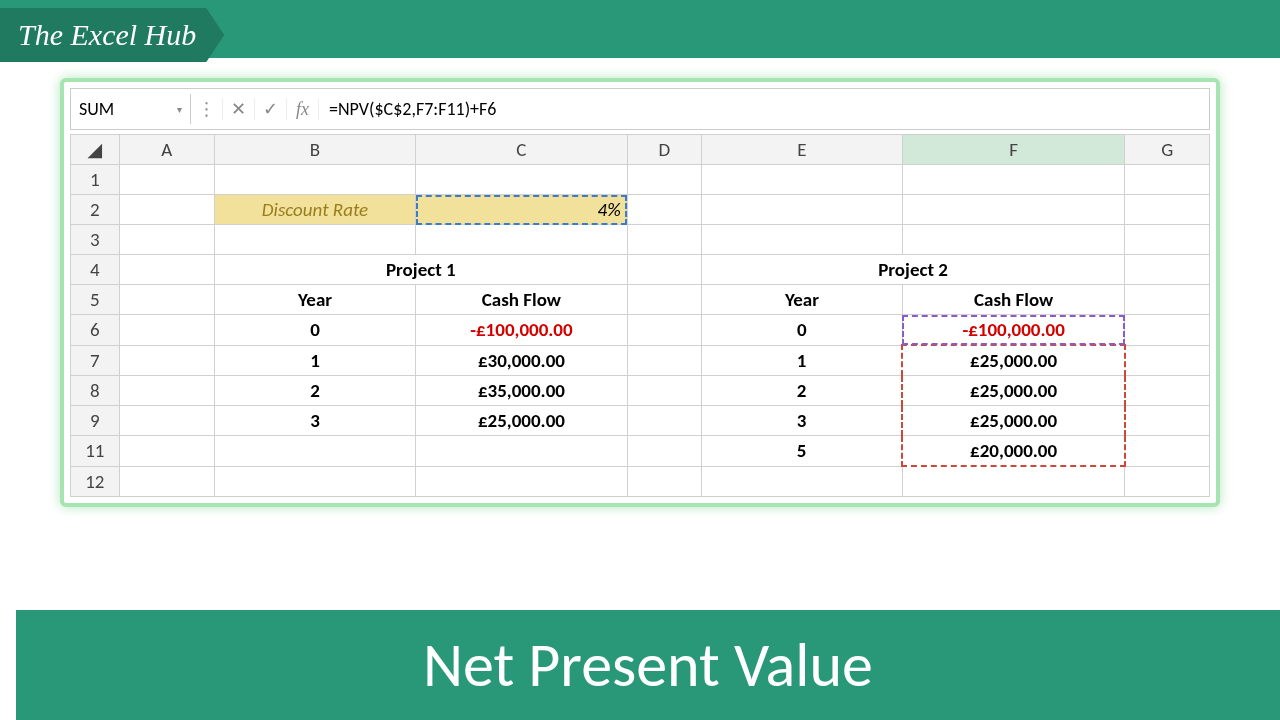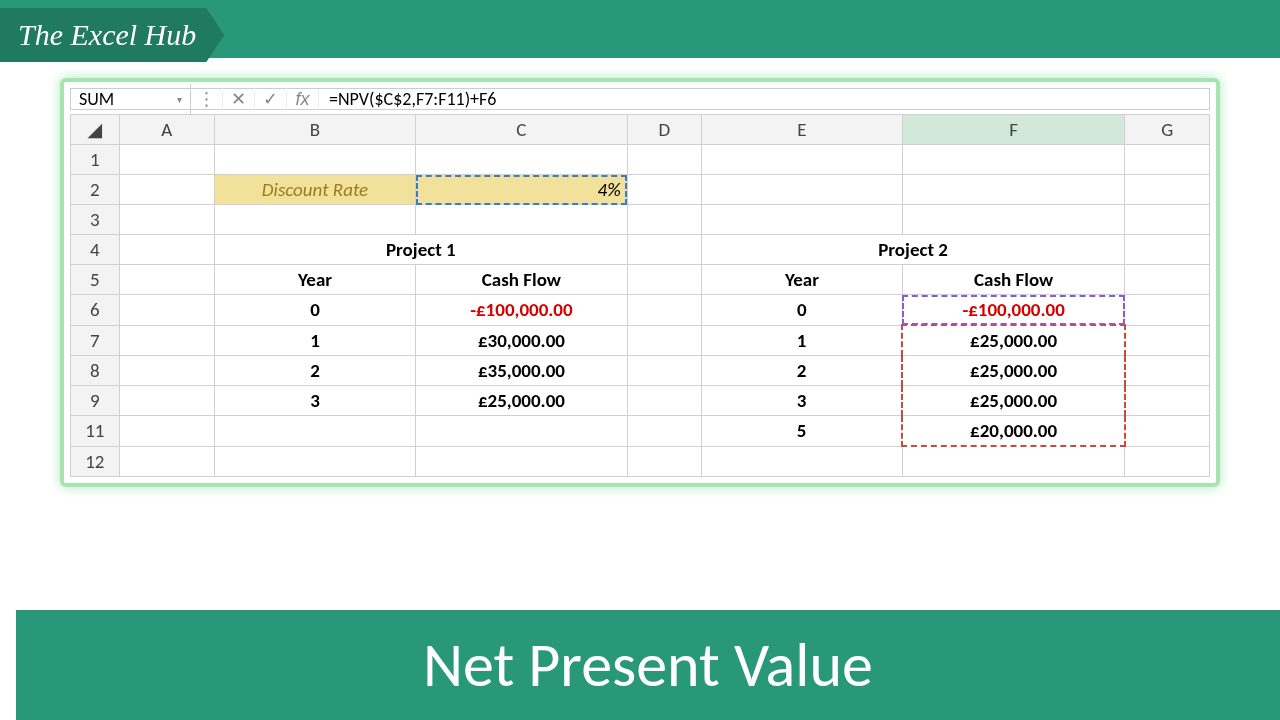--- a/index.html
+++ b/index.html
@@ -32,41 +32,41 @@
     border: 4px solid #a6e4b0;
     border-radius: 6px;
     padding: 6px;
     background: #fff;
     box-shadow: 0 0 12px rgba(126,214,150,0.6);
   }
   .fbar {
     display: flex;
     align-items: center;
     border: 1px solid #ccc;
-    height: 22px;
+    height: 42px;
     font-size: 18px;
     background: #fff;
   }
   .namebox {
     width: 120px;
     border-right: 1px solid #ccc;
     padding: 4px 8px;
     display: flex;
     justify-content: space-between;
     align-items: center;
   }
   .namebox .dd { color: #888; font-size: 10px; }
   .fbar .btn {
     width: 32px;
     text-align: center;
     color: #888;
     border-right: 1px solid #eee;
     cursor: default;
   }
-  .fbar .fx { font-style: italic; font-family: Liberation Sans, sans-serif; }
+  .fbar .fx { font-style: italic; font-family: Liberation Serif, serif; }
   .fbar .formula {
     flex: 1;
     padding-left: 10px;
     font-family: Calibri, Arial, sans-serif;
   }
   table.grid {
     border-collapse: collapse;
     table-layout: fixed;
     width: 100%;
     margin-top: 4px;

